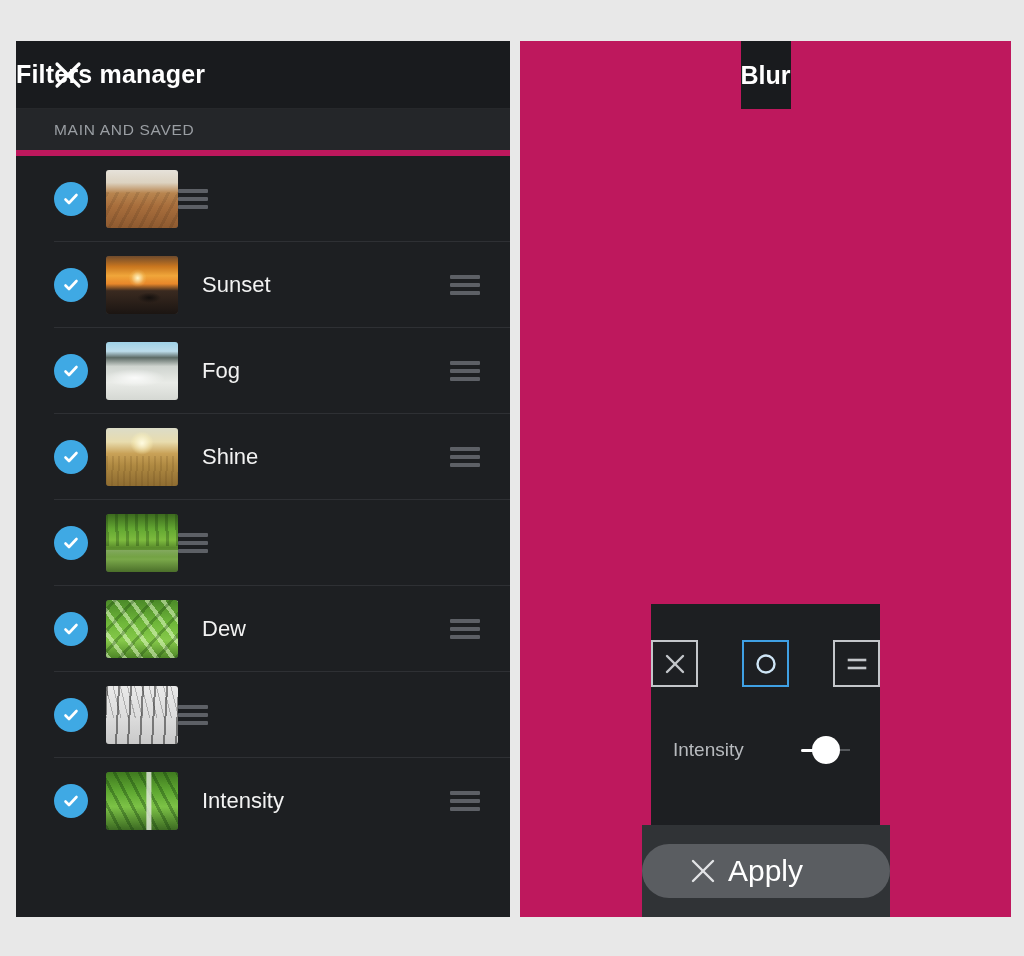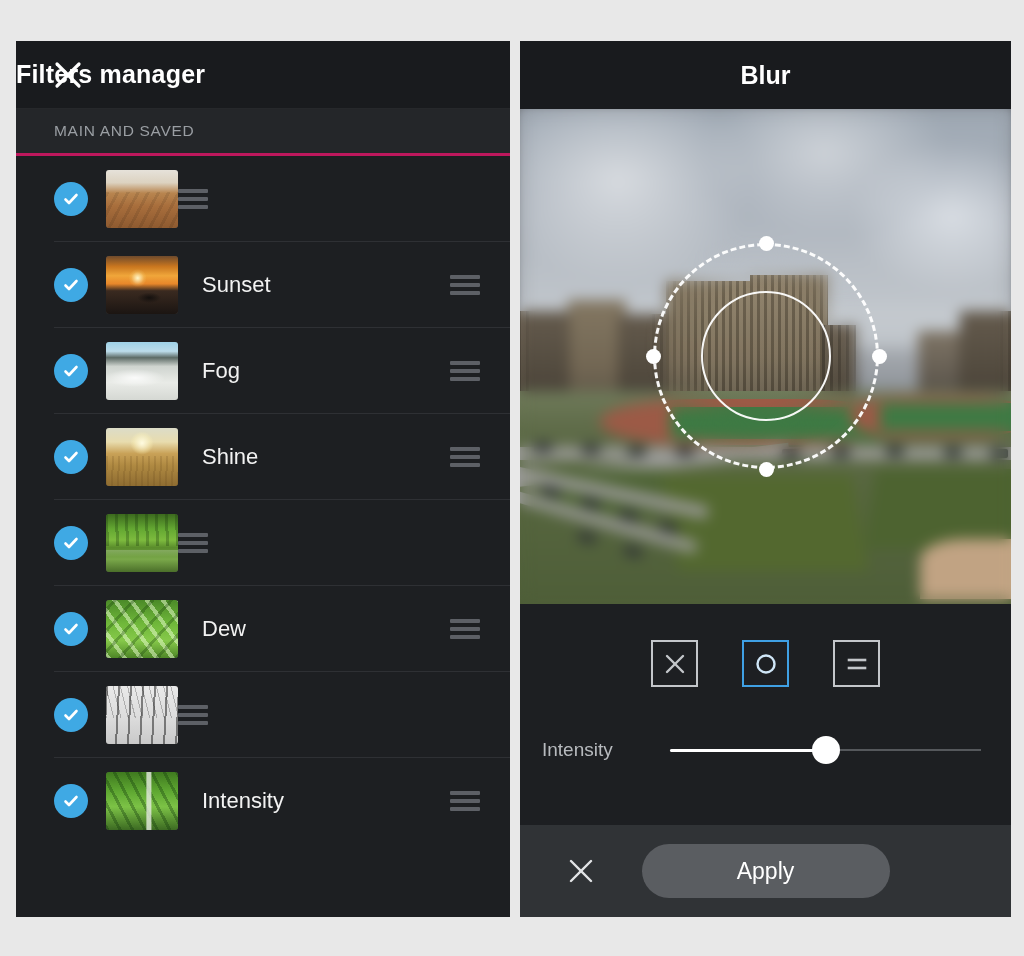--- a/index.html
+++ b/index.html
@@ -51,21 +51,21 @@
     font-weight: bold;
     letter-spacing: 0.2px;
   }
 
   .fm-section {
     height: 47px;
     background: #242629;
     display: flex;
     align-items: center;
     padding-left: 38px;
-    border-bottom: 3px solid #be185d;
+    border-bottom: 6px solid #be185d;
   }
   .fm-section-label {
     color: #9a9ea3;
     font-size: 15.5px;
     letter-spacing: 0.7px;
   }
 
   .fm-list {
     position: relative;
   }
@@ -143,24 +143,25 @@
     border-radius: 1px;
   }
 
   
   .blur-panel {
     position: absolute;
     left: 520px;
     top: 41px;
     width: 491px;
     height: 876px;
-    background: #15803d;
+    background: #be185d;
     overflow: hidden;
     display: flex;
     flex-direction: column;
+    align-items: center;
   }
 
   .bl-header {
     height: 68px;
     background: #191b1e;
     display: flex;
     align-items: center;
     justify-content: center;
     flex: 0 0 auto;
   }
@@ -384,21 +385,21 @@
     border-radius: 27px;
     background: #5a5d61;
     display: flex;
     align-items: center;
     justify-content: center;
     cursor: pointer;
     border: none;
   }
   .apply-btn-label {
     color: #ffffff;
-    font-size: 23px;
+    font-size: 30px;
   }
 </style>
 </head>
 <body>
 
 <div class="filters-panel">
 
   <div class="fm-header">
     <div class="fm-close">
       <svg width="28" height="28" viewBox="0 0 28 28">

